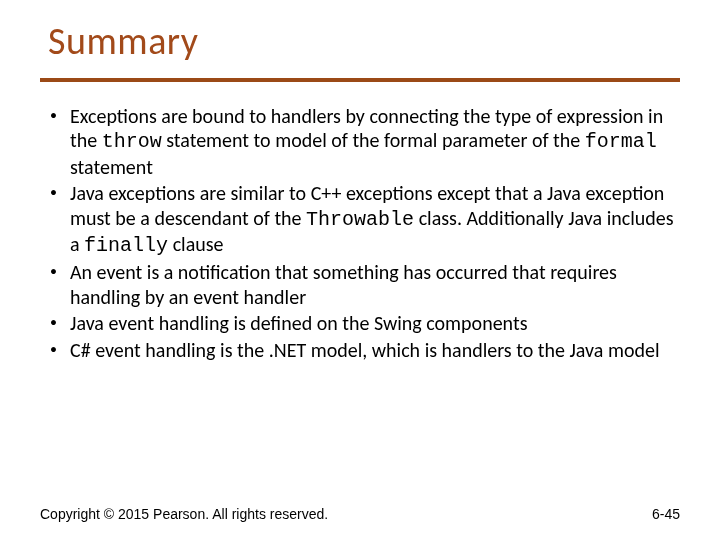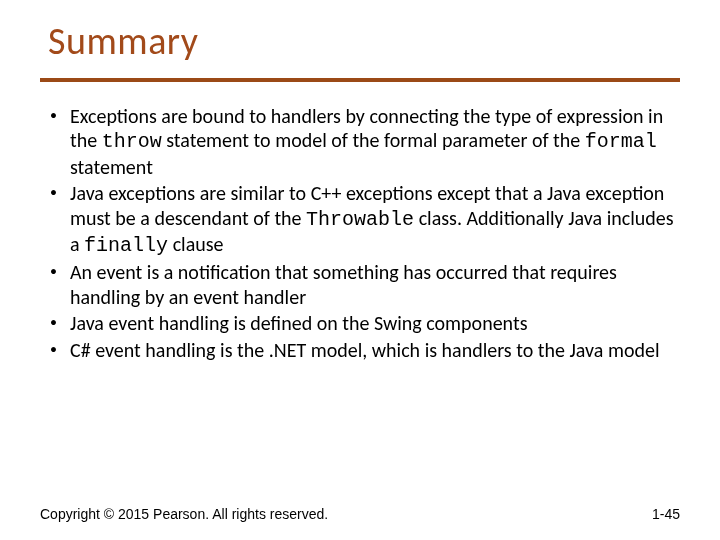--- a/index.html
+++ b/index.html
@@ -76,15 +76,15 @@
   <div class="rule"></div>
   <ul class="bullets">
       <li><span>Exceptions are bound to handlers by connecting the type of expression in the </span><span class="mono">throw</span><span> statement to model of the formal parameter of the </span><span class="mono">formal</span><span> statement</span></li>
       <li><span>Java exceptions are similar to C++ exceptions except that a Java exception must be a descendant of the </span><span class="mono">Throwable</span><span> class. Additionally Java includes a </span><span class="mono">finally</span><span> clause</span></li>
       <li><span>An event is a notification that something has occurred that requires handling by an event handler</span></li>
       <li><span>Java event handling is defined on the Swing components</span></li>
       <li><span>C# event handling is the .NET model, which is handlers to the Java model</span></li>
     </ul>
   <div class="footer">
     <span>Copyright © 2015 Pearson. All rights reserved.</span>
-    <span>1-45</span>
+    <span>6-45</span>
   </div>
 </div>
 
 </body></html>

